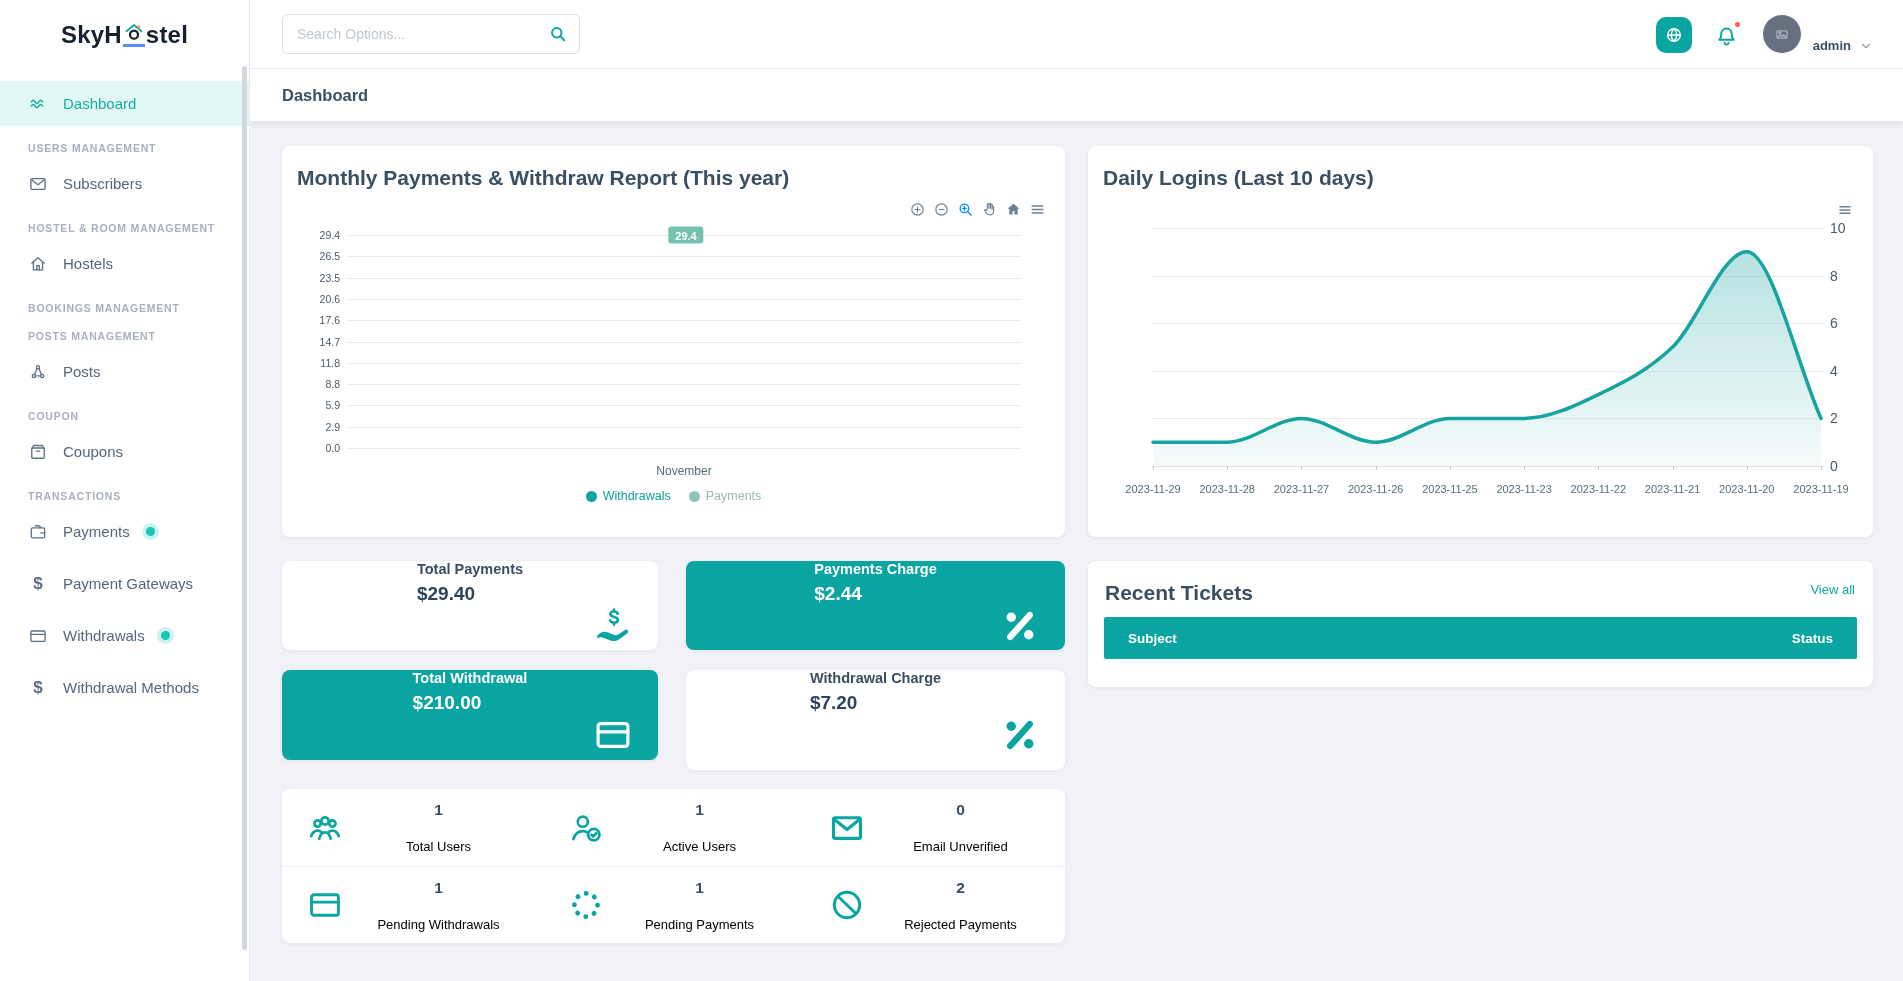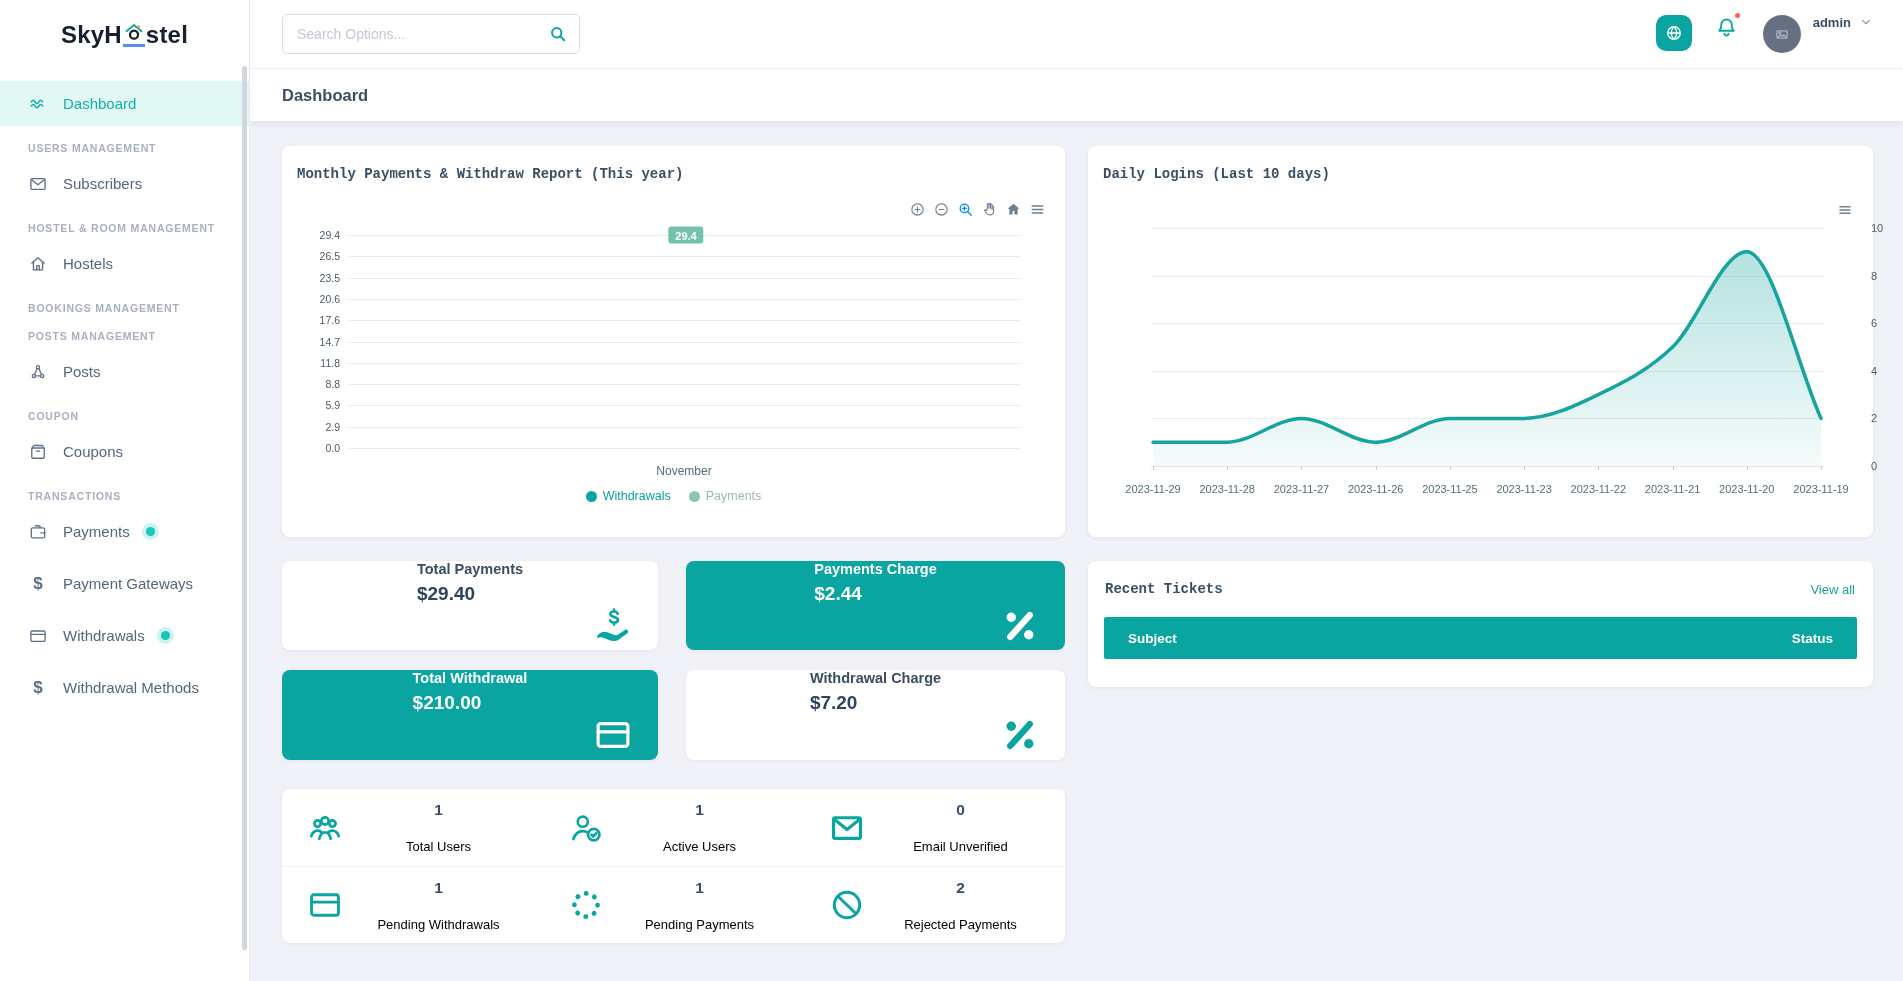--- a/index.html
+++ b/index.html
@@ -47,21 +47,21 @@
     display:flex; align-items:center;
   }
   .search-wrap { position:relative; margin-left:32px; }
   .search-input {
     width:298px; height:40px; border:1px solid #d8dde6; border-radius:5px;
     padding:0 40px 0 14px; font-size:14px; color:#54677c; outline:none;
     font-family:"Liberation Sans",sans-serif;
   }
   .search-input::placeholder { color:#c2c9d4; }
   .search-ic { position:absolute; right:12px; top:10px; width:20px; height:20px; color:#0aa5a0; cursor:pointer; }
-  .top-right { margin-left:auto; margin-right:30px; display:flex; align-items:flex-start; }
+  .top-right { margin-left:auto; margin-right:30px; display:flex; align-items:flex-end; }
   .globe-btn {
     width:36px; height:36px; border-radius:10px; background:#0aa5a0; border:none;
     display:flex; align-items:center; justify-content:center; cursor:pointer; color:#fff;
   }
   .bell-wrap { position:relative; margin-left:22px; cursor:pointer; color:#0aa5a0; }
   .bell-dot {
     position:absolute; top:-4px; right:-3px; width:9px; height:9px; border-radius:50%;
     background:#ff5f57; border:2px solid #fff;
   }
   .avatar {
@@ -73,21 +73,21 @@
 
   .titlebar {
     position:absolute; left:250px; top:69px; right:0; height:52px; background:#fff;
     box-shadow:0 3px 6px rgba(40,50,70,.08); display:flex; align-items:center; z-index:2;
   }
   .page-title { margin:0 0 0 32px; font-size:16.5px; font-weight:700; color:#3a4f63; }
 
   
   .content { position:absolute; left:250px; top:121px; right:0; bottom:0; }
   .card { position:absolute; background:#fff; border-radius:8px; box-shadow:0 1px 4px rgba(30,40,60,.06); }
-  .card-title { position:absolute; left:15px; top:20px; font-size:14px; font-weight:700; color:#3a4f63;font-family:Liberation Mono, monospace; }
+  .card-title { position:absolute; left:15px; top:20px; font-size:21px; font-weight:700; color:#3a4f63; }
 
   
   #monthly-card { left:32px; top:25px; width:783px; height:391px; }
   .chart-toolbar { position:absolute; top:55px; right:19px; display:flex; align-items:center; gap:7px; color:#6e8192; }
   .chart-toolbar .tb { width:17px; height:17px; display:inline-flex; cursor:pointer; }
   .tb.sel { color:#008ffb; }
   .mrow { position:absolute; left:0; right:0; height:0; }
   .mlab { position:absolute; left:0; width:58px; text-align:right; transform:translateY(-50%); font-size:10.5px; color:#4c5b6b; }
   .mline { position:absolute; left:66px; right:44px; top:0; border-top:1px solid #ebebee; }
   .mbadge {
@@ -98,21 +98,21 @@
   .m-legend { position:absolute; left:0; right:0; display:flex; justify-content:center; gap:18px; align-items:center; }
   .lg-item { display:flex; align-items:center; gap:6px; font-size:12.5px; cursor:pointer; }
   .lg-dot { width:11px; height:11px; border-radius:50%; }
 
   
   #daily-card { left:838px; top:25px; width:785px; height:391px; }
   .menu-ic { position:absolute; top:56px; right:20px; width:16px; height:16px; color:#6e8192; cursor:pointer; }
   .drow { position:absolute; height:0; }
   .dline { position:absolute; left:63px; right:49px; top:0; border-top:1px solid #ebebee; }
   .dline.axis { border-top:1px solid #dfe3e9; }
-  .dlab { position:absolute; left:783px; transform:translateY(-50%); font-size:11px; color:#4c5b6b; }
+  .dlab { position:absolute; left:742px; transform:translateY(-50%); font-size:14px; color:#4c5b6b; }
   .dtick { position:absolute; width:1px; height:4px; background:#c8cdd4; }
   .ddate { position:absolute; transform:translateX(-50%); font-size:11px; color:#546e7a; white-space:nowrap; }
   #daily-svg { position:absolute; left:0; top:0; }
 
   
   .sum-card { display:flex; align-items:center; padding:0 24px;flex-direction:column; }
   .sum-card.accent { background:#0aa5a0; color:#fff; }
   .sum-info { display:flex; flex-direction:column; }
   .sum-label { font-size:14.5px; font-weight:600; color:#3b4d63; }
   .sum-value { font-size:19px; font-weight:700; color:#2f445c; margin-top:6px; }
@@ -483,21 +483,21 @@
       <span class="sum-label">Total Withdrawal</span>
       <span class="sum-value">$210.00</span>
           </span>
     <span class="sum-ic">
             <svg viewBox="0 0 24 24" width="100%" height="100%" fill="none" stroke="currentColor" stroke-width="1.8" stroke-linecap="round" stroke-linejoin="round">
               <rect x="3.5" y="5.5" width="17" height="13" rx="1.5"></rect>
               <path d="M3.5 10.2h17"></path>
             </svg>
           </span>
         </section>
-        <section class="card sum-card" style="left: 436px; top: 549px; width: 379px; height: 90px;">
+        <section class="card sum-card" style="left: 436px; top: 549px; width: 379px; height: 100px;">
           <span class="sum-info">
       <span class="sum-label">Withdrawal Charge</span>
       <span class="sum-value">$7.20</span>
           </span>
     <span class="sum-ic">
             <svg viewBox="0 0 24 24" width="100%" height="100%" fill="none">
               <circle cx="7" cy="7" r="2.7" fill="currentColor"></circle>
               <circle cx="17" cy="17" r="2.7" fill="currentColor"></circle>
               <path d="M17.6 5.8L6.4 18.2" stroke="currentColor" stroke-width="3.6" stroke-linecap="round"></path>
             </svg>

